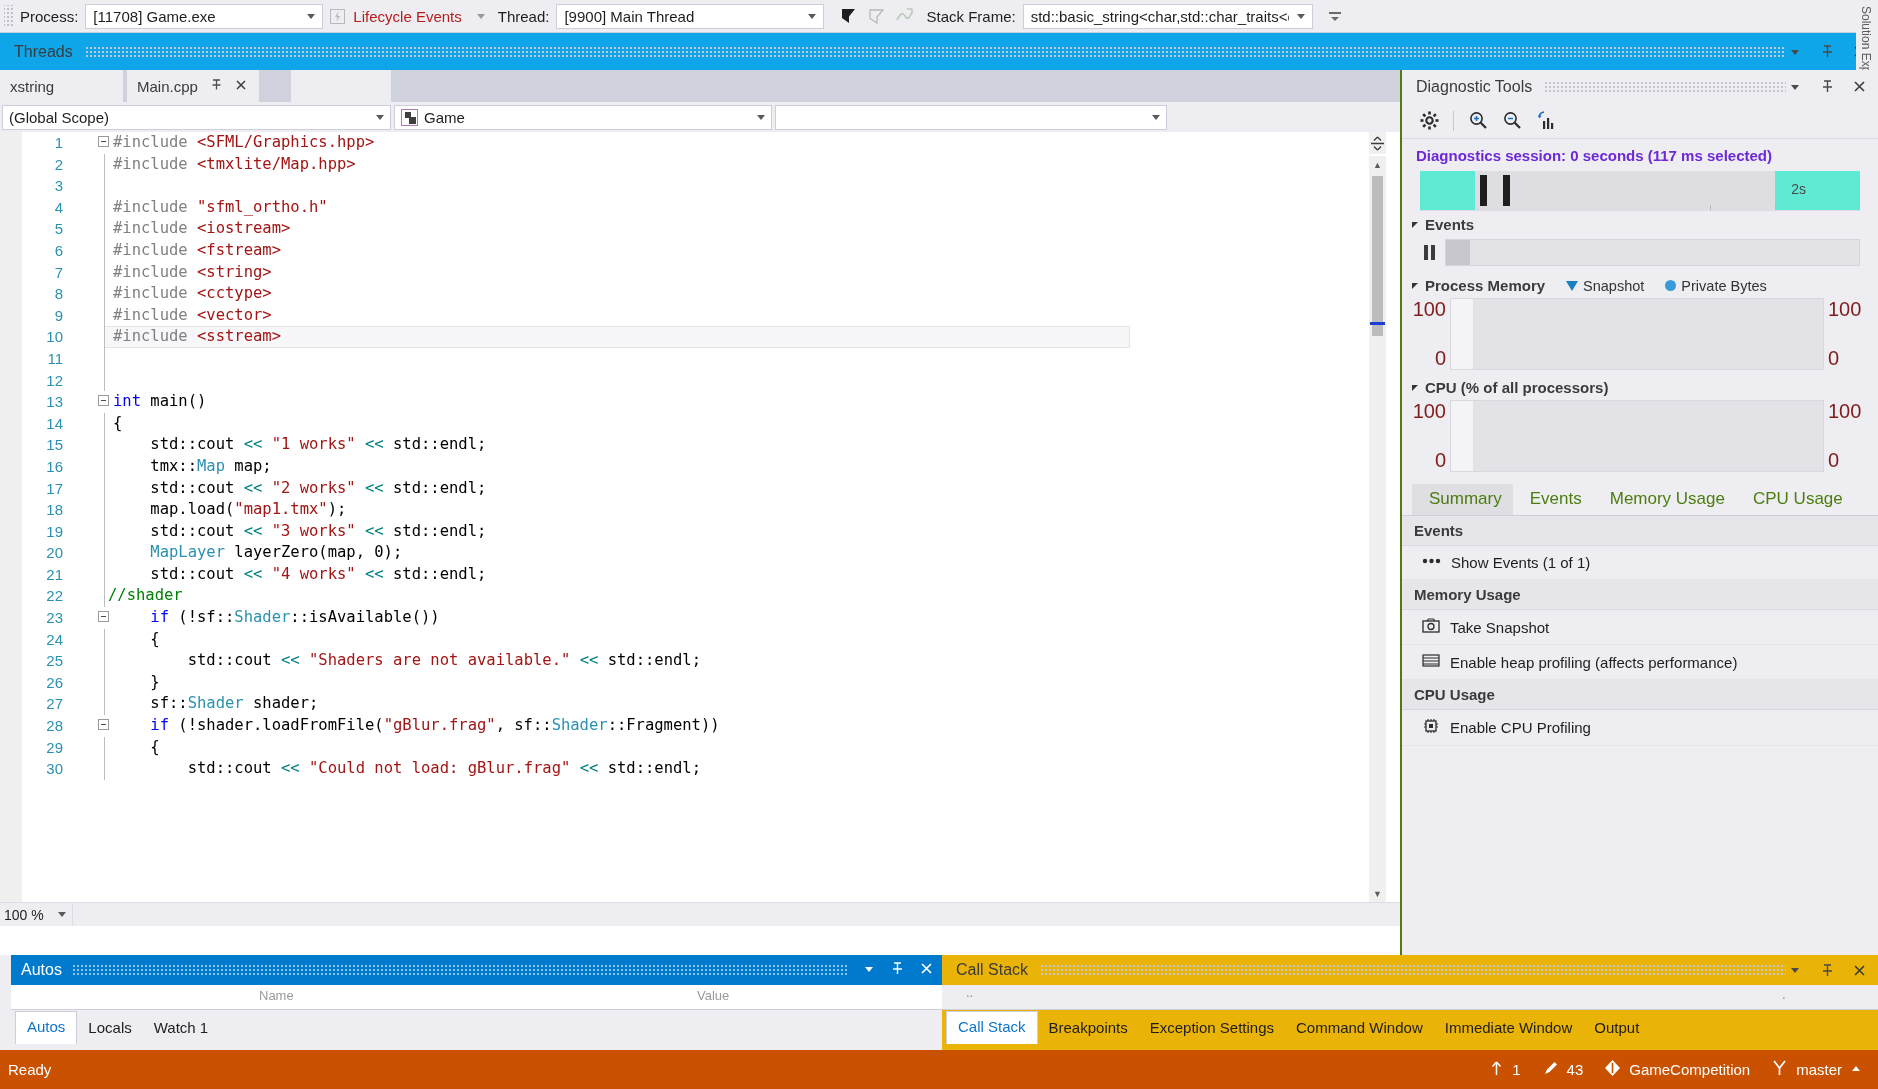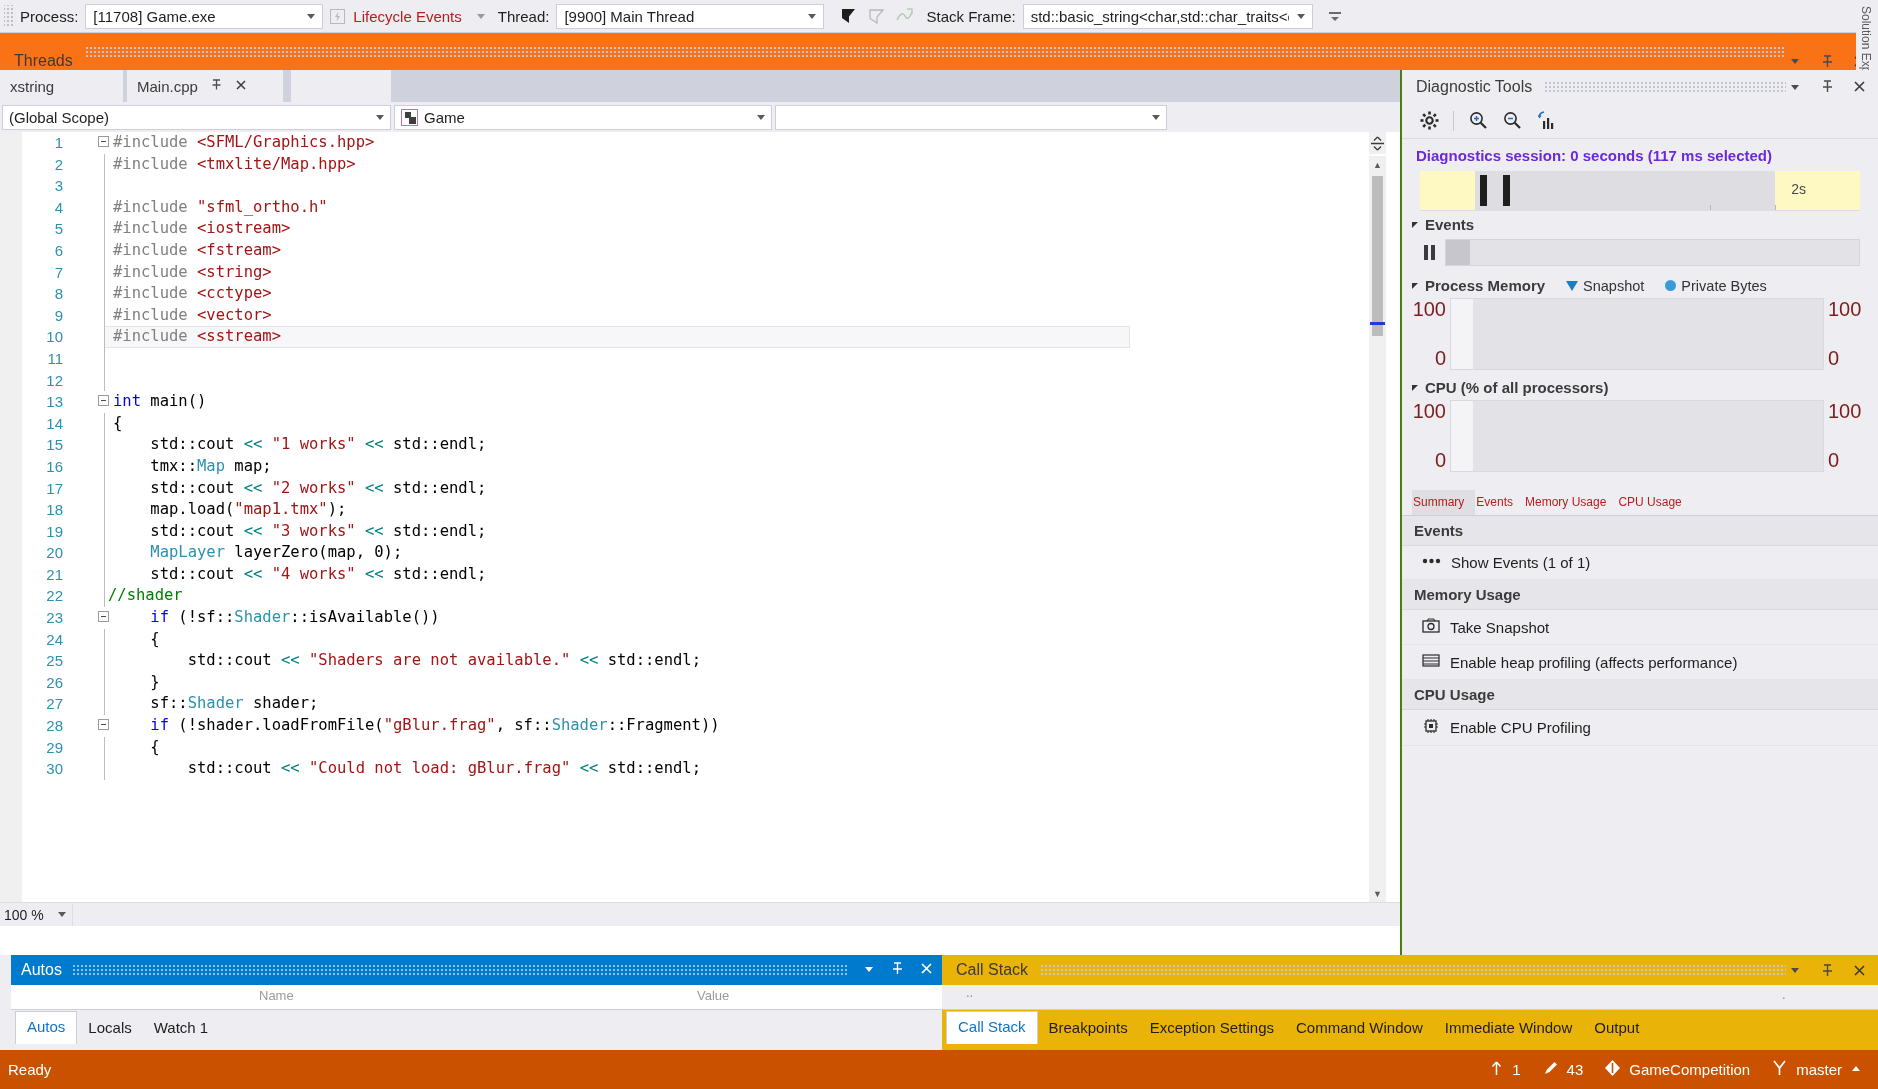--- a/index.html
+++ b/index.html
@@ -32,40 +32,40 @@
   .caret { width: 0; height: 0; border-left: 4px solid transparent;
     border-right: 4px solid transparent; border-top: 5px solid #5a5a5a;
     margin-left: 8px; margin-right: 3px; flex: 0 0 auto; }
   .caret.gray { border-top-color: #9a9a9a; }
   .tb-icon { width: 24px; height: 24px; display: flex; align-items: center;
     justify-content: center; margin: 0 2px; }
 
   
   .threads-bar {
     position: absolute; left: 0; top: 33px; width: 1878px; height: 37px;
-    background: #f97316; display: flex; align-items: flex-end;
+    background: #0ea5e9; display: flex; align-items: center;
   }
   .panel-title { font-size: 16px; color: #3b3b3b; padding: 0 12px 0 14px; white-space: nowrap; }
   .dots-fill { flex: 1; height: 12px; align-self: center;
     background-image: radial-gradient(#c3c5d2 1px, transparent 1px);
     background-size: 4px 4px; }
   .hdr-btns { display: flex; align-items: center; padding-right: 10px; gap: 14px; }
   .hdr-btn { width: 18px; height: 18px; display: flex; align-items: center; justify-content: center;
     color: #4a4a4a; font-size: 15px; }
 
   
   .editor-region { position: absolute; left: 0; top: 70px; width: 1400px; height: 885px; background: #fff; }
 
   .tabstrip { position: absolute; left: 0; top: 0; width: 1400px; height: 32px; background: #cfd1dc; }
   .doctab {
     position: absolute; top: 0; height: 32px; display: flex; align-items: center;
     font-size: 15px; padding: 0 10px; background: #eeeef2; color: #3b3b3b; white-space: nowrap;
   }
   .doctab.t1 { left: 0; width: 123px; }
-  .doctab.t2 { left: 127px; width: 156px; }
+  .doctab.t2 { left: 127px; width: 132px; }
   .doctab.filler { left: 291px; width: 100px; background: #eeeef2; }
   .tab-pinx { display: flex; align-items: center; gap: 11px; margin-left: 12px; color: #4d4d4d; font-size: 13px; }
 
   .navbar-row { position: absolute; left: 0; top: 32px; width: 1400px; height: 30px;
     background: #eeeef2; display: flex; align-items: center; padding: 0 2px; gap: 3px; }
   .nav-combo { background: #fff; border: 1px solid #cccedb; height: 25px;
     display: flex; align-items: center; padding: 0 3px 0 6px; font-size: 15px; }
   .nav-combo .nbtext { flex: 1; white-space: nowrap; overflow: hidden; }
   .nav-icon-game { width: 17px; height: 17px; border: 1px solid #b07cb0; background: #fff;
     margin-right: 6px; position: relative; flex: 0 0 auto; }
@@ -116,21 +116,21 @@
   
   .diag { position: absolute; left: 1400px; top: 70px; width: 478px; height: 885px;
     background: #eeeef2; border-left: 2px solid #4d7c0f; }
   .diag-hdr { height: 33px; display: flex; align-items: center; }
   .diag-toolbar { height: 36px; display: flex; align-items: center; padding-left: 12px; gap: 4px;
     border-bottom: 1px solid #dcdce2; }
   .dg-btn { width: 30px; height: 26px; display: flex; align-items: center; justify-content: center; }
   .dg-sep { width: 1px; height: 20px; background: #c8c8d0; margin: 0 5px; }
   .diag-session { font-size: 15px; font-weight: bold; color: #6d28d9; padding: 8px 0 7px 14px; white-space: nowrap; }
 
-  .timeline { height: 40px; margin: 0 18px 0 18px; background: #fef9c3;
+  .timeline { height: 40px; margin: 0 18px 0 18px; background: #5eead4;
     border-bottom: 1px solid #dcdce2; position: relative; }
   .tl-sel { position: absolute; left: 55px; top: 0; width: 300px; height: 100%; background: #dedee2; }
   .tl-mark { position: absolute; top: 4px; width: 7px; height: 31px; background: #1e1e1e; }
   .tl-2s { position: absolute; right: 54px; top: 10px; font-size: 14px; color: #4a4a4a; }
   .tl-tick { position: absolute; bottom: 0; width: 1px; height: 5px; background: #b6b6bc; }
 
   .sect-hdr { display: flex; align-items: center; gap: 7px; padding: 5px 0 4px 10px; }
   .tri { width: 0; height: 0; border-top: 6px solid #333; border-right: 6px solid transparent; }
   .sect-title { font-size: 15px; font-weight: bold; color: #3b3b3b; white-space: nowrap; }
   .legend { display: flex; align-items: center; gap: 5px; margin-left: 14px; font-size: 14.5px; color: #333; }
@@ -147,21 +147,21 @@
   .graph-block { display: flex; align-items: stretch; padding: 0 18px 4px 12px; }
   .gx-lbl { width: 36px; position: relative; font-size: 20px; color: #7f1d1d; }
   .gx-lbl .top { position: absolute; top: 0; right: 4px; }
   .gx-lbl .bot { position: absolute; bottom: 0; right: 4px; }
   .gx-lbl.r .top { right: auto; left: 4px; } .gx-lbl.r .bot { right: auto; left: 4px; }
   .gplot { flex: 1; height: 72px; background: #e3e3e7; border: 1px solid #d8d8de; position: relative; }
   .gplot .lead { position: absolute; left: 0; top: 0; width: 22px; height: 100%; background: #f4f4f6; }
 
   .diag-tabs { display: flex; align-items: flex-end; height: 31px; margin-top: 9px;
     border-bottom: 1px solid #cccedb; padding-left: 10px; gap: 0; }
-  .dtab { font-size: 12px; color: #b91c1c; padding: 5px 11px 6px 1px; white-space: nowrap; }
+  .dtab { font-size: 17px; color: #4d7c0f; padding: 5px 11px 6px 17px; white-space: nowrap; }
   .dtab.active { background: #dedee3; }
 
   .grp-hdr { font-size: 15px; font-weight: bold; color: #3b3b3b;
     padding: 6px 0 6px 12px; background: #e6e6ea; border-bottom: 1px solid #d8d8de; }
   .grp-item { display: flex; align-items: center; gap: 10px; padding: 8px 0 8px 20px;
     font-size: 15px; color: #1e1e1e; border-bottom: 1px solid #e4e4e8; }
 
   
   .autos-panel { position: absolute; left: 0; top: 955px; width: 942px; height: 95px; background: #eeeef2; padding-left: 11px; }
   .autos-hdr { height: 30px; background: #007acc; display: flex; align-items: center; padding-right: 8px; }

